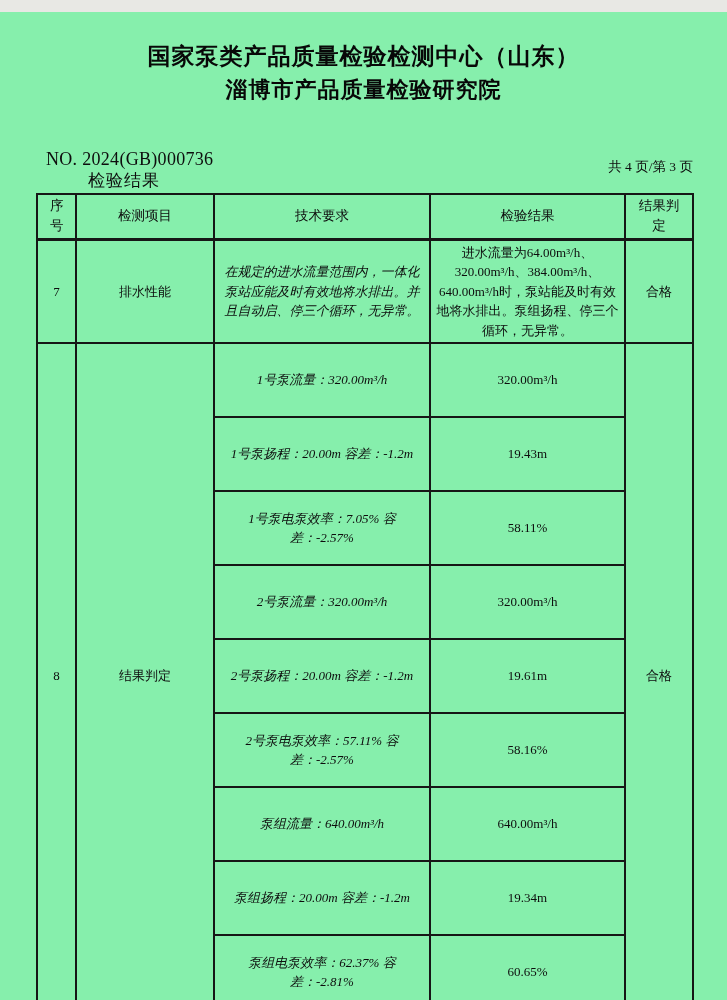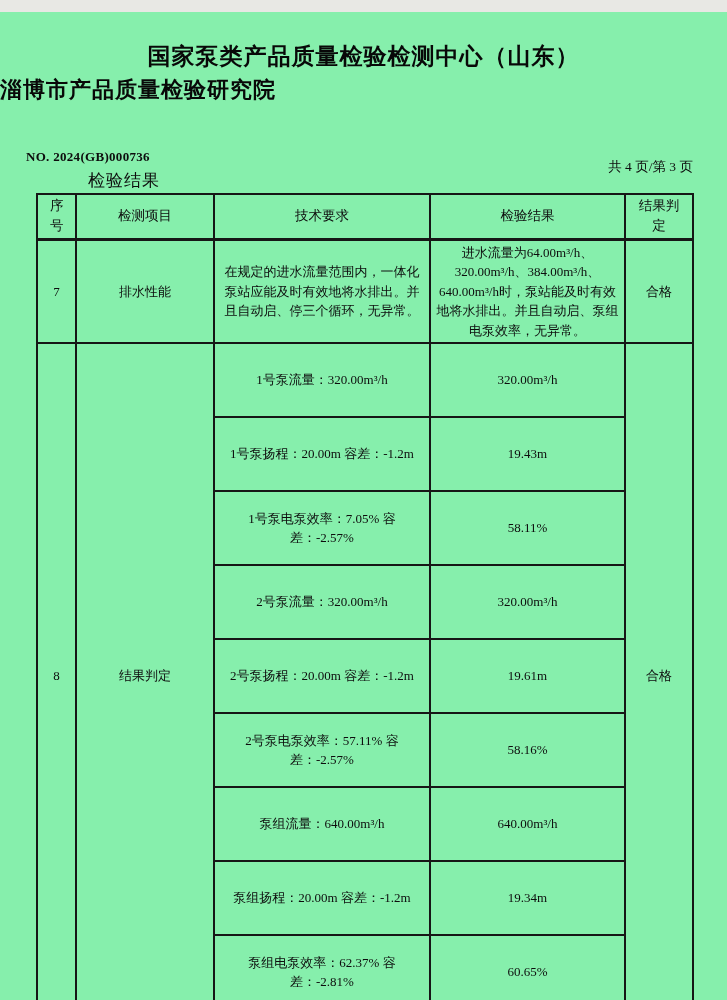--- a/index.html
+++ b/index.html
@@ -17,33 +17,33 @@
 
   
   .title-1 {
     position: absolute; top: 29px; left: 0; width: 100%;
     text-align: center;
     font-family: "Liberation Sans", "DejaVu Sans", sans-serif;
     font-weight: 700; font-size: 23px; letter-spacing: 1px; color: #080808;
   }
   .title-2 {
     position: absolute; top: 63px; left: 0; width: 100%;
-    text-align: left;
+    text-align: center;
     font-family: "Liberation Sans", "DejaVu Sans", sans-serif;
     font-weight: 700; font-size: 22px; letter-spacing: 1px; color: #080808;
   }
   .title-3 {
     position: absolute; top: 98px; left: 0; width: 100%;
     text-align: center;
     font-family: "Liberation Sans", "DejaVu Sans", sans-serif;
     font-weight: 700; font-size: 25px; letter-spacing: 3px; color: #080808;
   }
   .report-no {
-    position: absolute; top: 137px; left: 26px;
-    font-size: 13px; letter-spacing: 0.3px; font-weight: bold;
+    position: absolute; top: 137px; left: 46px;
+    font-size: 18px; letter-spacing: 0.3px;
   }
   .page-indicator {
     position: absolute; top: 146px; right: 34px;
     font-size: 13.5px;
   }
   .section-label {
     position: absolute; top: 157px; left: 88px;
     font-size: 17px; letter-spacing: 1px;
   }
 
@@ -66,21 +66,21 @@
     overflow: hidden;
   }
   table.results thead th {
     height: 34px;
     font-size: 13.5px;
     padding: 1px 12px;
     border-bottom-width: 3px;
   }
   tr.row-main { height: 98px; }
   tr.row-sub  { height: 74px; }
-  td.c-req  { padding: 2px 7px; }
+  td.c-req  { padding: 2px 7px; font-style: italic; }
   td.c-res  { padding: 2px 7px; }
 </style>
 </head>
 <body>
 
 <div class="page">
 
   <div class="title-1">国家泵类产品质量检验检测中心（山东）</div>
   <div class="title-2">淄博市产品质量检验研究院</div>
 
@@ -103,21 +103,21 @@
         <th>技术要求</th>
         <th>检验结果</th>
         <th>结果判定</th>
       </tr>
     </thead>
     <tbody id="results-body">
         <tr class="row-main">
           <td class="c-no">7</td>
           <td class="c-item">排水性能</td>
           <td class="c-req">在规定的进水流量范围内，一体化泵站应能及时有效地将水排出。并且自动启、停三个循环，无异常。</td>
-          <td class="c-res">进水流量为64.00m³/h、320.00m³/h、384.00m³/h、640.00m³/h时，泵站能及时有效地将水排出。并且自动启、泵组电泵效率，无异常。</td>
+          <td class="c-res">进水流量为64.00m³/h、320.00m³/h、384.00m³/h、640.00m³/h时，泵站能及时有效地将水排出。泵组扬程、停三个循环，无异常。</td>
           <td class="c-verdict">合格</td>
         </tr>
         <tr class="row-sub">
           <td class="c-no" rowspan="9">8</td>
           <td class="c-item" rowspan="9">结果判定</td>
           <td class="c-req">1号泵流量：320.00m³/h</td>
           <td class="c-res">320.00m³/h</td>
           <td class="c-verdict" rowspan="9">合格</td>
         </tr>
         <tr class="row-sub">

